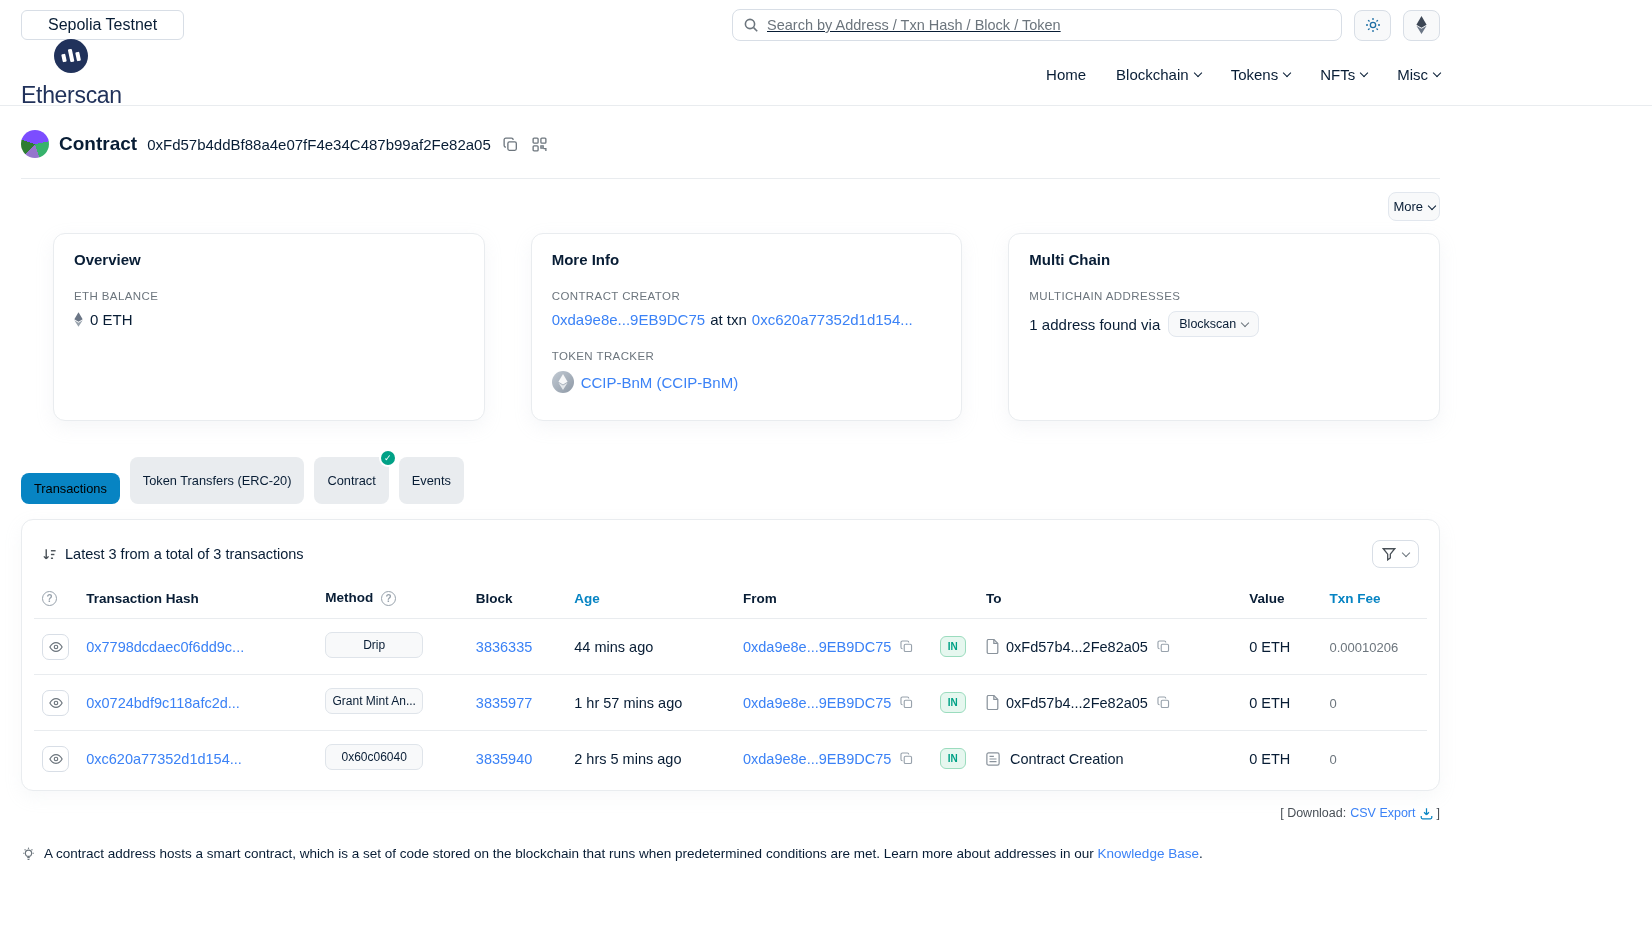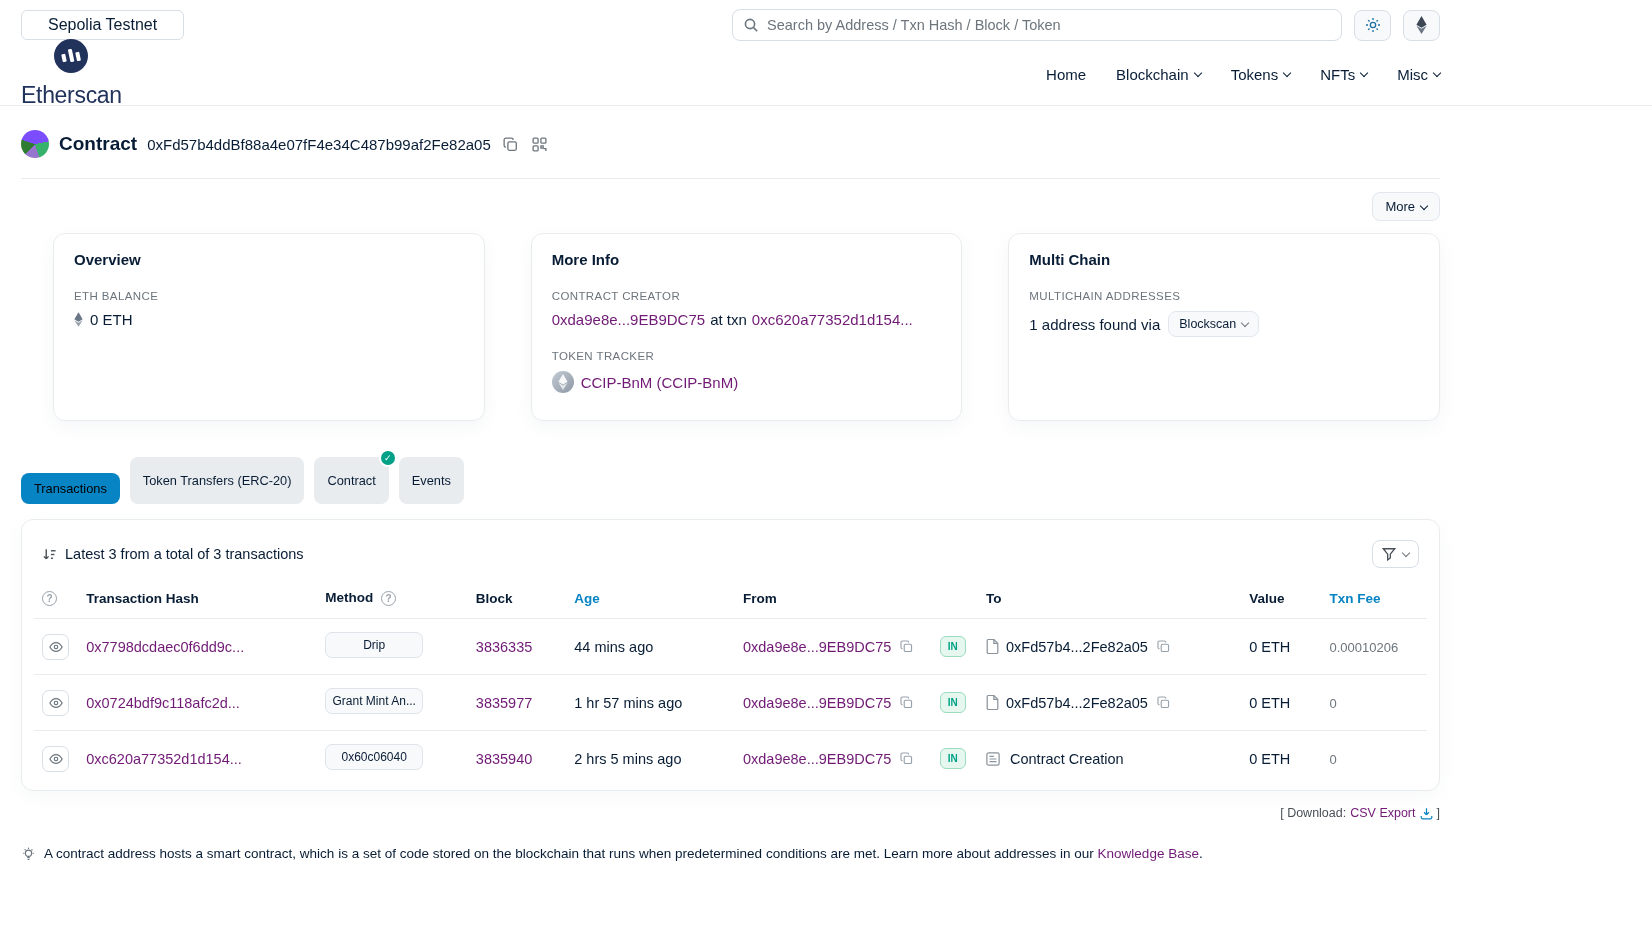--- a/index.html
+++ b/index.html
@@ -10,21 +10,21 @@
 
   .container { width:1419px; margin-left:21px; }
 
   
   .topbar { padding-top:7px; }
   .topbar-inner { display:flex; align-items:center; justify-content:space-between; height:36px; }
   .network-btn { display:flex; align-items:center; background:#fff; border:1px solid #d8dee6; border-radius:6px;
                  padding:5px 26px; font-size:16px; font-weight:500; color:#081d35; }
   .topbar-right { display:flex; align-items:center; gap:12px; }
   .searchbox { display:flex; align-items:center; width:610px; height:32px; border:1px solid #d8dee6;
-               border-radius:8px; background:#fff; padding:0 10px; }
+               border-radius:8px; background:#fff; padding:0 10px;text-decoration:underline; }
   .searchbox input { border:none; outline:none; flex:1; font-size:14.5px; color:#081d35;
                      font-family:"Liberation Sans", sans-serif; background:transparent; }
   .searchbox input::placeholder { color:#6c757d; }
   .icon-btn { width:37px; height:31px; border:1px solid #d8dee6; border-radius:8px; background:#f8f9fa;
               display:flex; align-items:center; justify-content:center; color:#495057; }
 
   
   .header { border-bottom:1px solid #e9ecef; }
   .header-inner { display:flex; align-items:center; justify-content:space-between; height:62px; }
   .brand { display:flex; align-items:center; gap:9px; }
@@ -40,30 +40,30 @@
   .avatar { width:28px; height:28px; border-radius:50%;
             background: conic-gradient(#7c4dff 0 22%, #37b26c 22% 45%, #9575cd 45% 62%, #2e7d32 62% 80%, #7c4dff 80% 100%); }
   .page-type { font-size:19px; font-weight:700; color:#081d35; }
   .page-address { font-size:15px; color:#081d35; }
   .ghost-icon-btn { background:none; border:none; color:#6c757d; display:flex; align-items:center; padding:2px; }
   .title-divider { border:none; border-top:1px solid #e9ecef; margin-top:20px; }
 
   
   .more-row { display:flex; justify-content:flex-end; margin-top:13px; }
   .more-btn { display:flex; align-items:center; background:#f8f9fa; border:1px solid #e2e7ee; border-radius:8px;
-              padding:6px 12px; font-size:13px; font-weight:500; color:#081d35; }
+              padding:6px 4px; font-size:13px; font-weight:500; color:#081d35; }
 
   
   .cards { display:flex; gap:14px; margin-top:12px; }
   .card { flex:1; min-height:188px; background:#fff; border:1px solid #e9ecef; border-radius:12px;
           padding:17px 20px; box-shadow:0 6px 18px rgba(189,197,209,.15);margin-left:32px; }
   .card-title { font-size:15px; font-weight:700; color:#081d35; }
   .card-label { font-size:11.5px; font-weight:500; letter-spacing:.4px; color:#6c757d; margin-top:22px; }
   .card-value-row { display:flex; align-items:center; gap:7px; margin-top:9px; font-size:15px; color:#081d35; }
-  .link { color:#701a75; }
+  .link { color:#3b82f6; }
   .inline-gray { color:#081d35; }
   .blockscan-btn { display:inline-flex; align-items:center; background:#f8f9fa; border:1px solid #e2e7ee;
                    border-radius:8px; padding:5px 10px; font-size:12.5px; font-weight:500; color:#081d35; margin-left:8px; }
   .coin-icon { width:22px; height:22px; border-radius:50%; background:linear-gradient(135deg,#c3cbd4,#8d98a5);
                display:flex; align-items:center; justify-content:center; }
 
   
   .tabs { display:flex; gap:10px; margin-top:36px; }
   .tab { font-size:12.8px; font-weight:500; padding:8px 13px; border-radius:8px; background:#e9ecef;
          color:#081d35; border:none; position:relative; }

